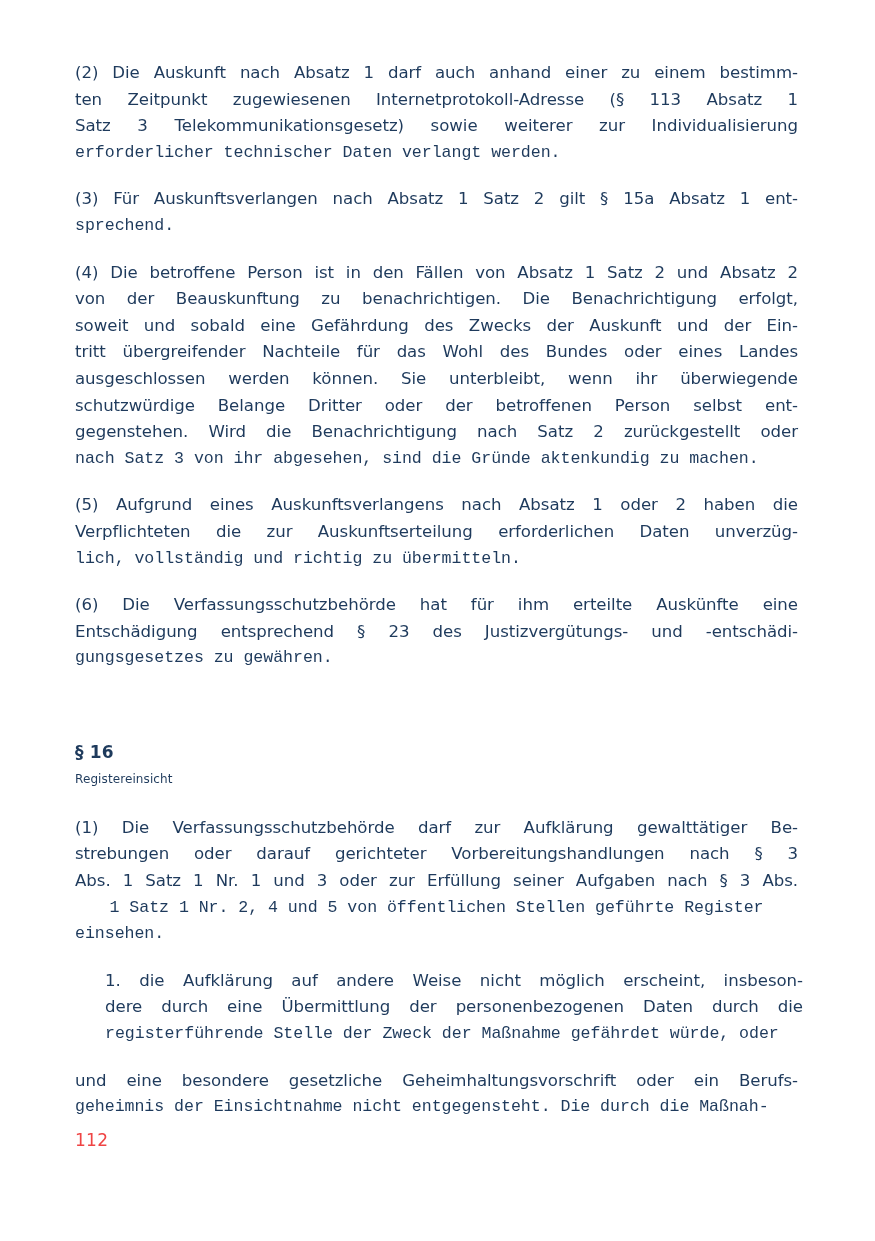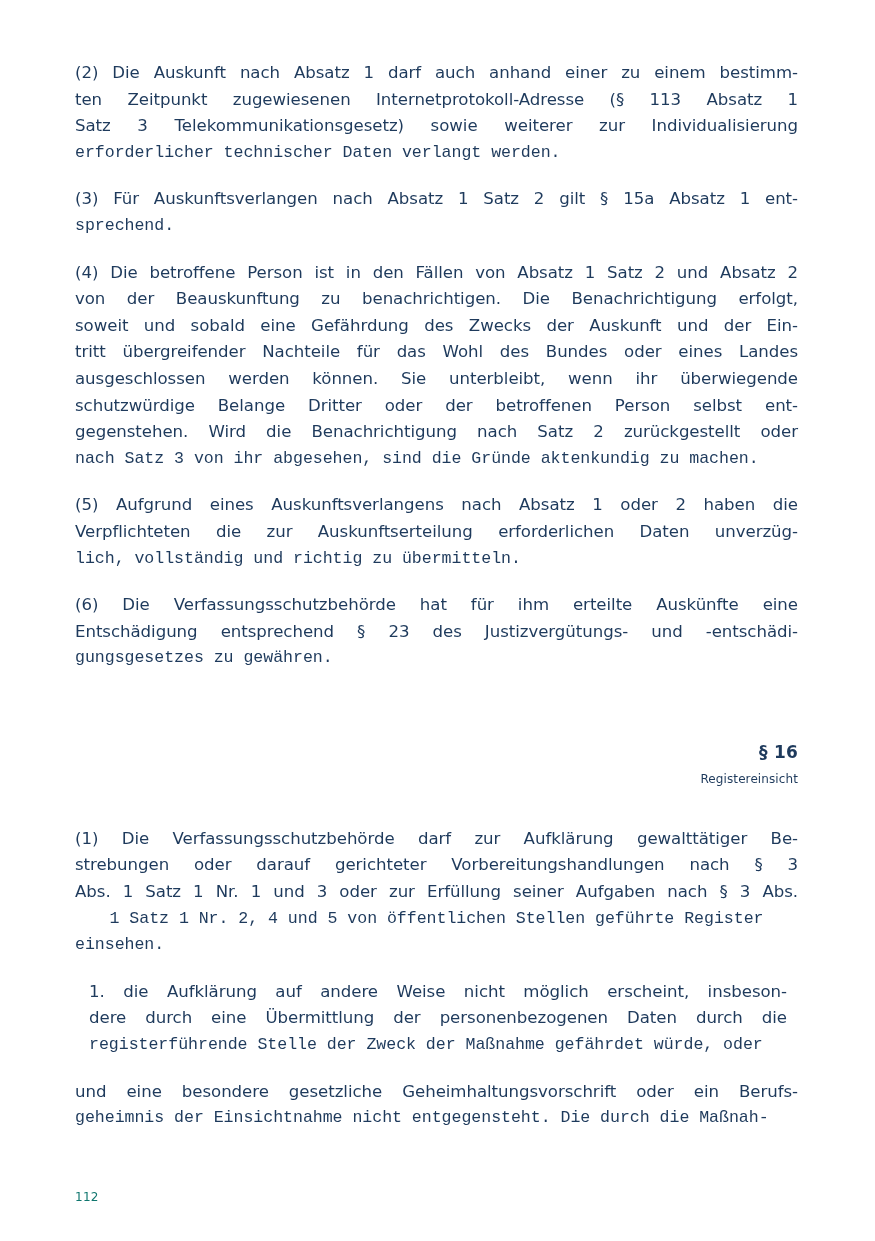--- a/index.html
+++ b/index.html
@@ -35,60 +35,60 @@
   .para {
     font-size: 16.6px;
     line-height: 26.6px;
     letter-spacing: -0.05px;
     margin: 0 0 20px 0;
     color: #1e3a5c;
     text-align: left;
     white-space: normal;
   }
   .para.indent {
-    margin-left: 14px;
+    margin-left: 30px;
     width: 698px;
   }
   
   .ln {
     display: block;
     text-align: justify;
     text-align-last: justify;
     white-space: pre-wrap;
   }
   .ln.last {
     text-align: center;
     text-align-last: left;
     font-family: Liberation Mono, monospace;
   }
   .heading-block {
-    margin: 0 0 11px 0;
-    text-align: right;
+    margin: 0 0 0 0;
+    text-align: left;
   }
   .heading-sec {
     font-size: 17px;
     line-height: 26px;
     font-weight: bold;
     letter-spacing: 0.2px;
   }
   .heading-title {
     font-size: 12px;
     line-height: 28px;
     font-weight: normal;
     letter-spacing: 0.1px;
   }
   .spacer-before-heading { height: 47px; }
   .spacer-after-heading { height: 22px; }
   .page-number {
     position: absolute;
     left: 75px;
-    top: 1185px;
-    font-size: 12px;
+    top: 1128px;
+    font-size: 17px;
     line-height: 24px;
-    color: #0f766e;
+    color: #ef4444;
     letter-spacing: 0.3px;
   }
 </style>
 </head>
 <body>
 
 <div class="page">
 
   <div class="content">
 

